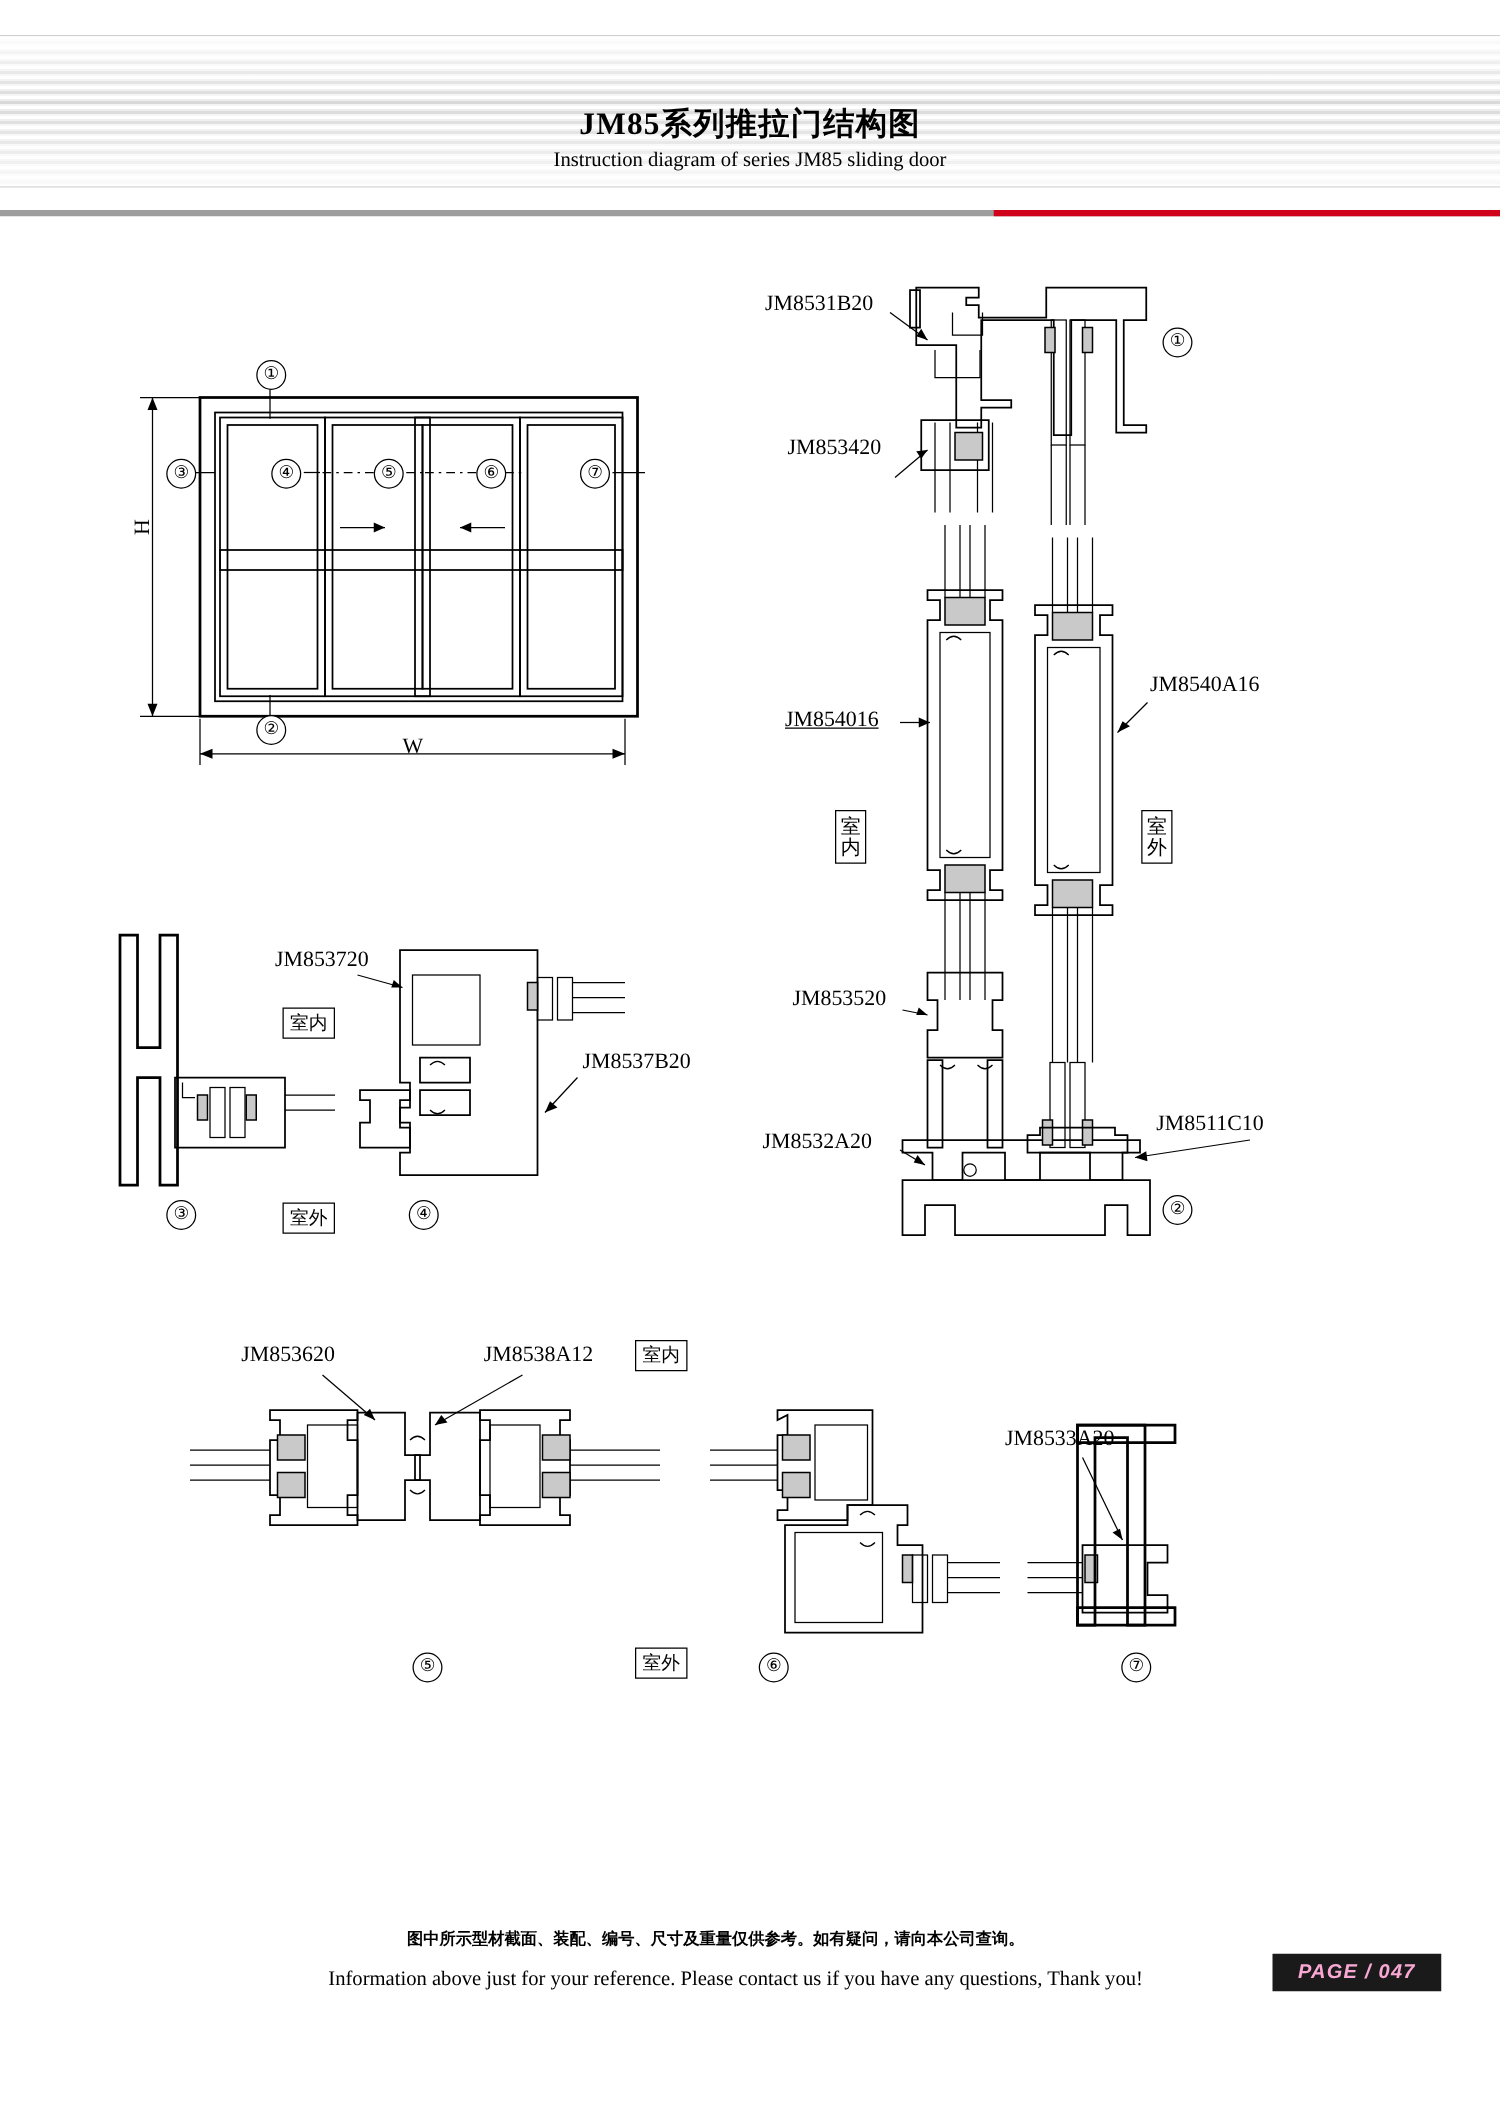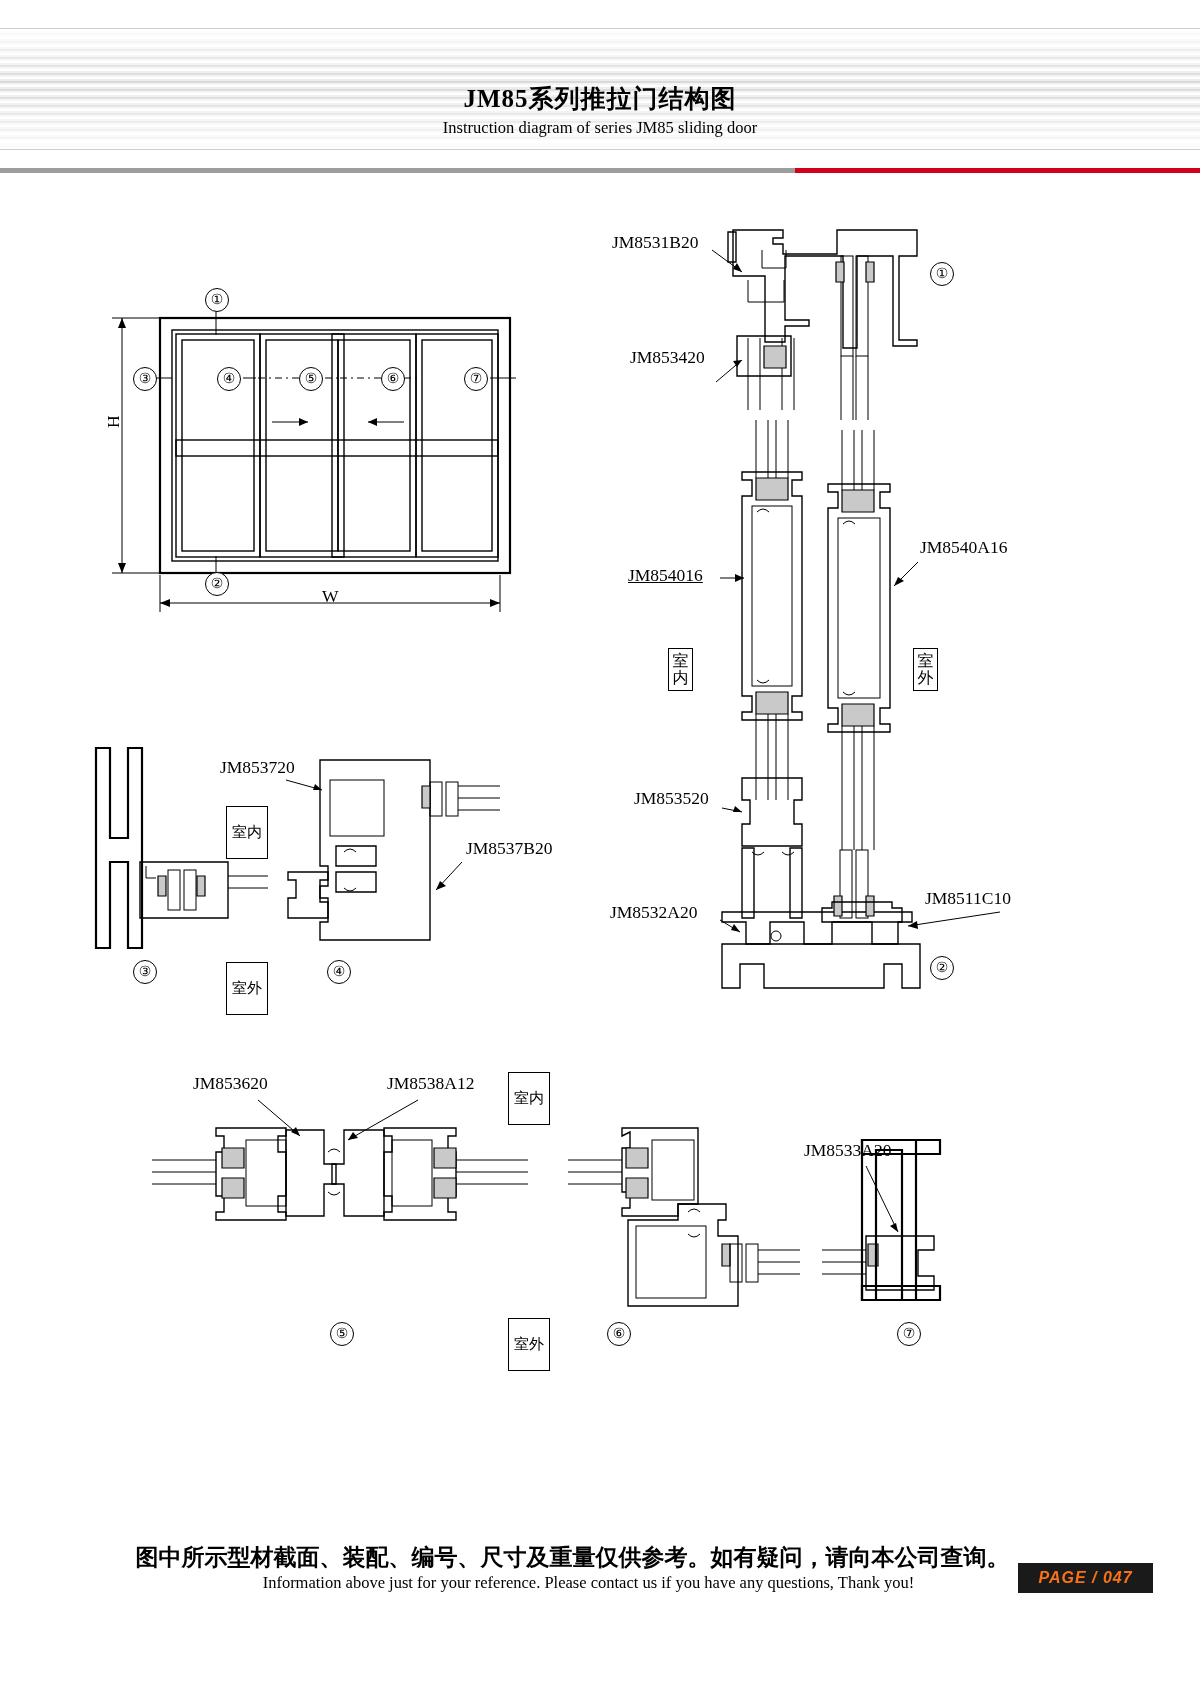--- a/index.html
+++ b/index.html
@@ -15,31 +15,31 @@
   .hdr-stripes:after{content:"";position:absolute;left:0;top:0;width:1200px;height:120px;
      background:linear-gradient(to bottom,rgba(255,255,255,.95),rgba(255,255,255,.15) 45%,rgba(255,255,255,.9));}
   .hdr-title{position:absolute;left:0;top:82px;width:1200px;text-align:center;font-size:25px;font-weight:bold;letter-spacing:1px;z-index:5;}
   .hdr-sub{position:absolute;left:0;top:118px;width:1200px;text-align:center;font-size:16.5px;z-index:5;}
   .hdr-rule-grey{position:absolute;left:0;top:168px;width:1200px;height:5px;background:#9d9d9d;}
   .hdr-rule-red{position:absolute;left:795px;top:168px;width:405px;height:5px;background:#d0011b;}
 
   
   .lbl{position:absolute;font-size:17.5px;font-family:"Liberation Serif",serif;white-space:nowrap;}
   .cnbox{position:absolute;font-size:15px;font-family:"DejaVu Sans",sans-serif;
-      border:1px solid #000;padding:16px 5px;background:#fff;white-space:nowrap;}
+      border:1px solid #000;padding:2px 5px;background:#fff;white-space:nowrap;}
   .cnvert{position:absolute;font-size:16px;font-family:"DejaVu Sans",sans-serif;
       border:1px solid #000;padding:3px 2px;background:#fff;width:19px;text-align:center;line-height:1.08;}
   .circ{position:absolute;width:22px;height:22px;border:1.2px solid #000;border-radius:50%;
       font-size:14px;line-height:21px;text-align:center;background:#fff;font-family:"Liberation Serif",serif;}
 
   
-  .foot-cn{position:absolute;left:0;top:1542px;width:1145px;text-align:center;font-size:23px;font-family:"DejaVu Sans",sans-serif;font-weight:bold;}
+  .foot-cn{position:absolute;left:0;top:1542px;width:1145px;text-align:center;font-size:13px;font-family:"DejaVu Sans",sans-serif;font-weight:bold;}
   .foot-en{position:absolute;left:0;top:1573px;width:1145px;text-align:center;font-size:16.5px;padding-left:16px;}
   .pagebox{position:absolute;left:1018px;top:1563px;width:135px;height:30px;background:#1a1a1a;
-      color:#f97316;font-family:"Liberation Sans",sans-serif;font-weight:bold;font-style:italic;
+      color:#f9a8d4;font-family:"Liberation Sans",sans-serif;font-weight:bold;font-style:italic;
       font-size:16px;line-height:30px;text-align:center;letter-spacing:1px;}
 
   svg{position:absolute;left:0;top:0;}
   .s{fill:none;stroke:#000;stroke-width:1.4;}
   .s2{fill:none;stroke:#000;stroke-width:2.2;}
   .thin{fill:none;stroke:#000;stroke-width:1;}
   .dash{fill:none;stroke:#000;stroke-width:1;stroke-dasharray:7 4 2 4;}
   .fillgrey{fill:#c9c9c9;stroke:#000;stroke-width:1.2;}
 </style>
 </head>

